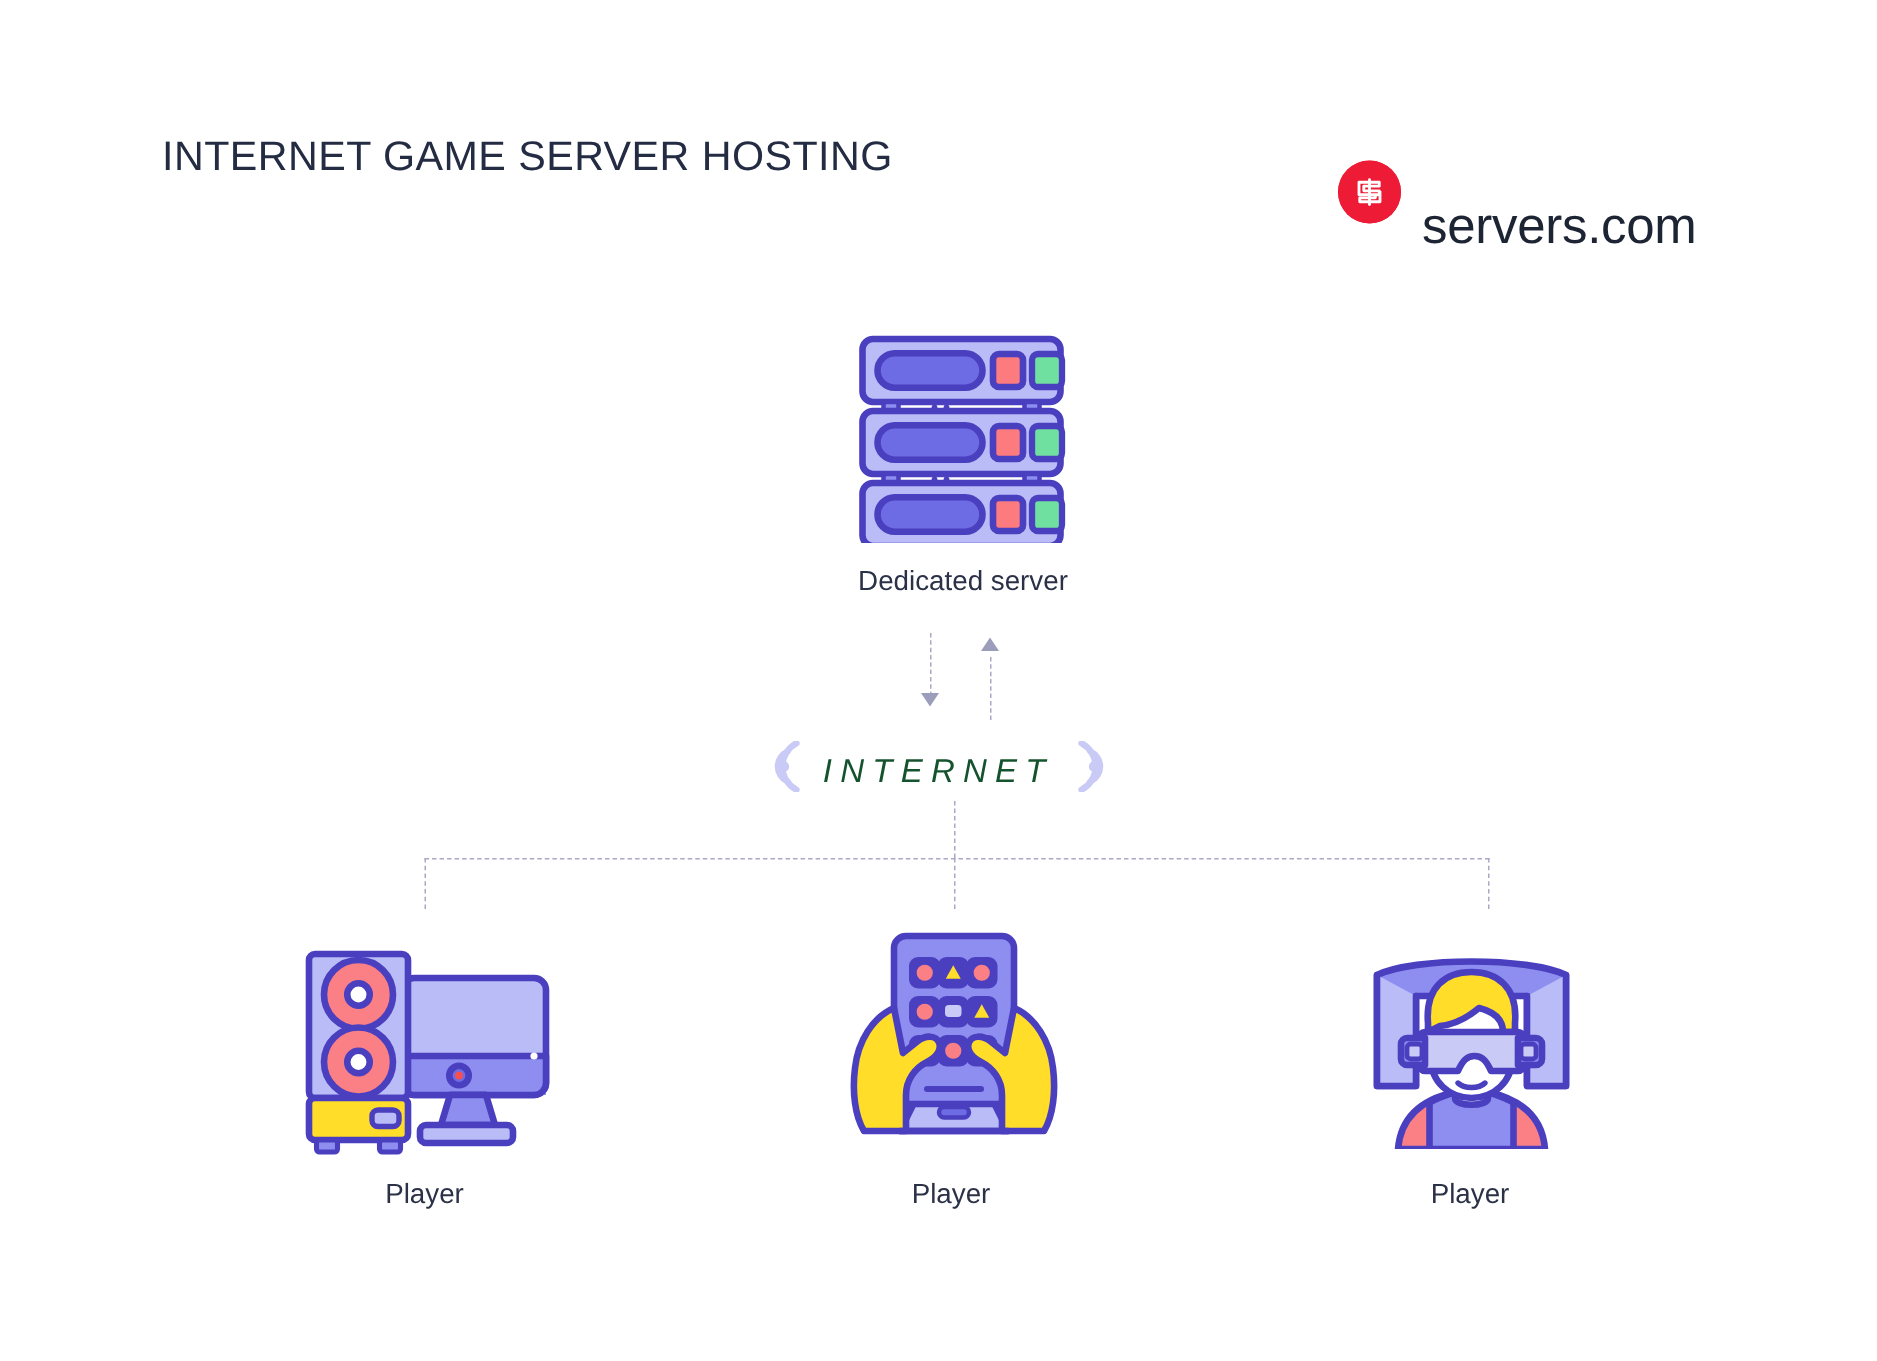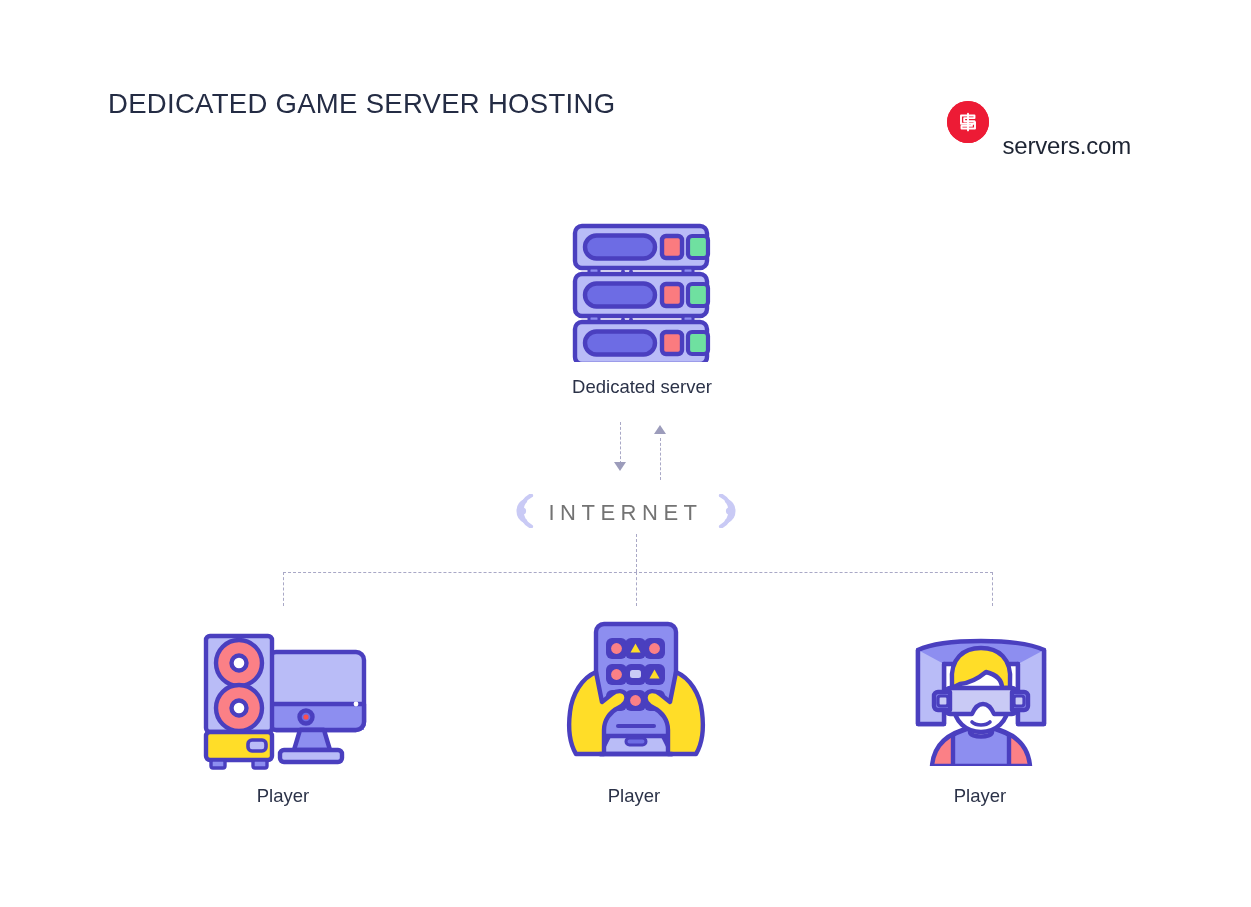--- a/index.html
+++ b/index.html
@@ -22,39 +22,40 @@
   }
   .brand{
     position:absolute;right:120px;top:84px;
     display:flex;align-items:center;gap:14px;
   }
   .brand-mark{
     width:42px;height:42px;border-radius:50%;
     background:#ed1b35;position:relative;flex:0 0 auto;
   }
   .brand-name{
-    font-size:24px;color:#1d2433;letter-spacing:-.2px;white-space:nowrap;margin-top:48px;
+    font-size:34px;color:#1d2433;letter-spacing:-.2px;white-space:nowrap;margin-top:48px;
   }
 
   
   .node{position:absolute;}
   .caption{
     position:absolute;text-align:left;
     font-size:18.5px;color:#2b3248;white-space:nowrap;
     transform:translateX(-50%);
   }
 
   
   .internet{
     position:absolute;left:50%;top:494px;transform:translateX(-50%);
     display:flex;align-items:center;gap:14px;
   }
   .internet-text{
-    font-size:22px;letter-spacing:5.5px;color:#737373;
+    font-size:22px;letter-spacing:5.5px;color:#14532d;
     white-space:nowrap;
+    font-style:italic;
   }
 
   
   .dash-v{
     position:absolute;width:0;
     border-left:1.6px dashed #a9a8c6;
   }
   .dash-h{
     position:absolute;height:0;
     border-top:1.6px dashed #a9a8c6;
@@ -67,21 +68,21 @@
   .arrow-up{
     border-left:6px solid transparent;border-right:6px solid transparent;
     border-bottom:9px solid #9c9cbb;
   }
 </style>
 </head>
 <body>
 
 <div class="page">
 
-  <div class="title">DEDICATED GAME SERVER HOSTING</div>
+  <div class="title">INTERNET GAME SERVER HOSTING</div>
 
   <div class="brand">
     <div class="brand-mark">
       <svg width="42" height="42" viewBox="0 0 42 42" aria-hidden="true">
         <circle cx="21" cy="21" r="21" fill="#ed1b35"></circle>
         <path d="M14 14.5 h13.5 v2.6 h-10.3 v3.1 h10.3 v2.6 h-13.5 z" fill="none" stroke="#ffffff" stroke-width="1.9" stroke-linejoin="round"></path>
         <path d="M28 20.4 v7.1 h-13.5 v-2.6 h10.4 v-2.2" fill="none" stroke="#ffffff" stroke-width="1.9" stroke-linejoin="round"></path>
         <path d="M21 12.8 v16.6" stroke="#ffffff" stroke-width="1.9" stroke-linecap="round"></path>
       </svg>
     </div>

